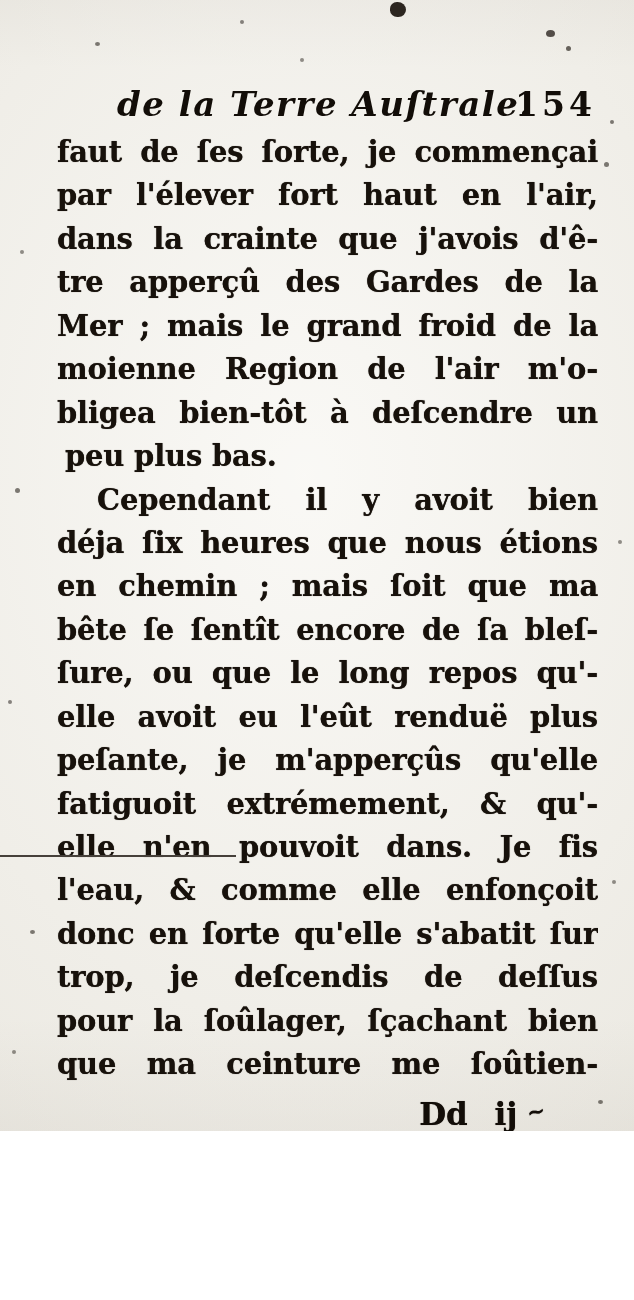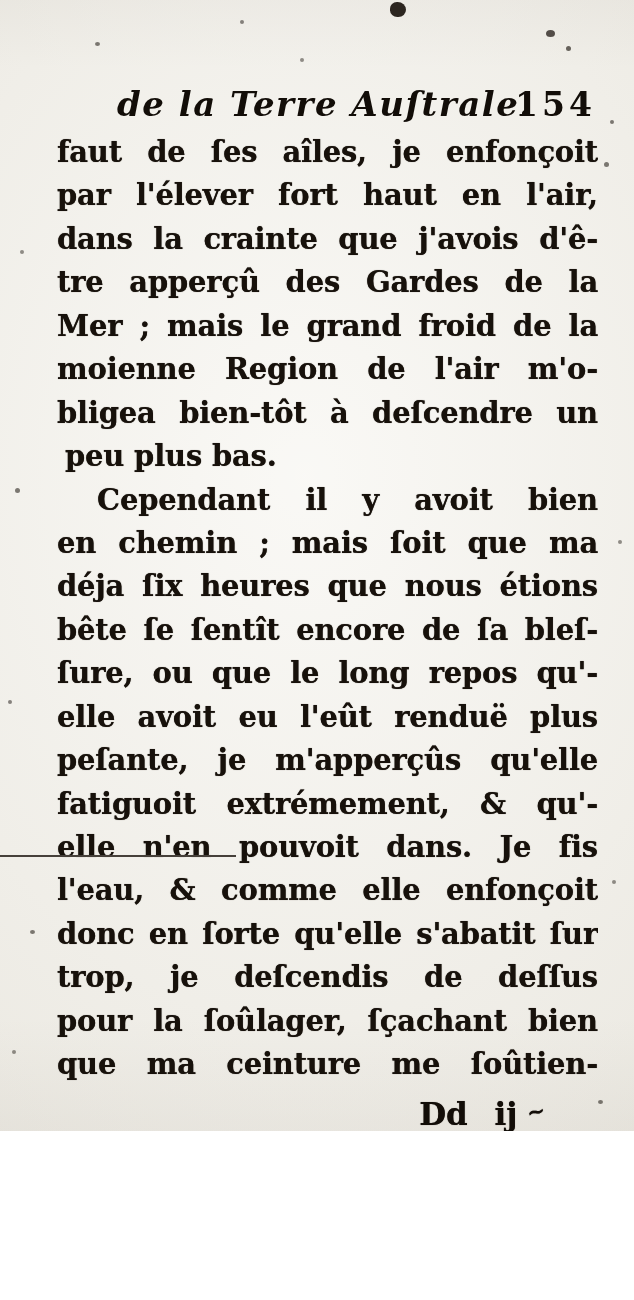--- a/index.html
+++ b/index.html
@@ -107,31 +107,31 @@
 <body>
 
 <div class="page">
 
   <div class="header">
     <span class="title">de la Terre Auſtrale.</span>
     <span class="pagenum">154</span>
   </div>
 
   <div class="bodytext">
-    <div class="line">faut de ſes aîles, je enfonçoit</div>
+    <div class="line">faut de ſes ſorte, je commençai</div>
     <div class="line">par l'élever fort haut en l'air,</div>
     <div class="line">dans la crainte que j'avois d'ê-</div>
     <div class="line">tre apperçû des Gardes de la</div>
     <div class="line">Mer ; mais le grand froid de la</div>
     <div class="line">moienne Region de l'air m'o-</div>
     <div class="line">bligea bien-tôt à deſcendre un</div>
     <div class="line short">peu plus bas.</div>
     <div class="line indent">Cependant il y avoit bien</div>
+    <div class="line">déja ſix heures que nous étions</div>
     <div class="line">en chemin ; mais ſoit que ma</div>
-    <div class="line">déja ſix heures que nous étions</div>
     <div class="line">bête ſe ſentît encore de ſa bleſ-</div>
     <div class="line">ſure, ou que le long repos qu'-</div>
     <div class="line">elle avoit eu l'eût renduë plus</div>
     <div class="line">peſante, je m'apperçûs qu'elle</div>
     <div class="line">fatiguoit extrémement, &amp; qu'-</div>
     <div class="line">elle n'en pouvoit dans.  Je fis</div>
     <div class="line">l'eau, &amp; comme elle enfonçoit</div>
     <div class="line">donc en ſorte qu'elle s'abatit ſur</div>
     <div class="line">trop, je deſcendis de deſſus</div>
     <div class="line">pour la ſoûlager, ſçachant bien</div>

